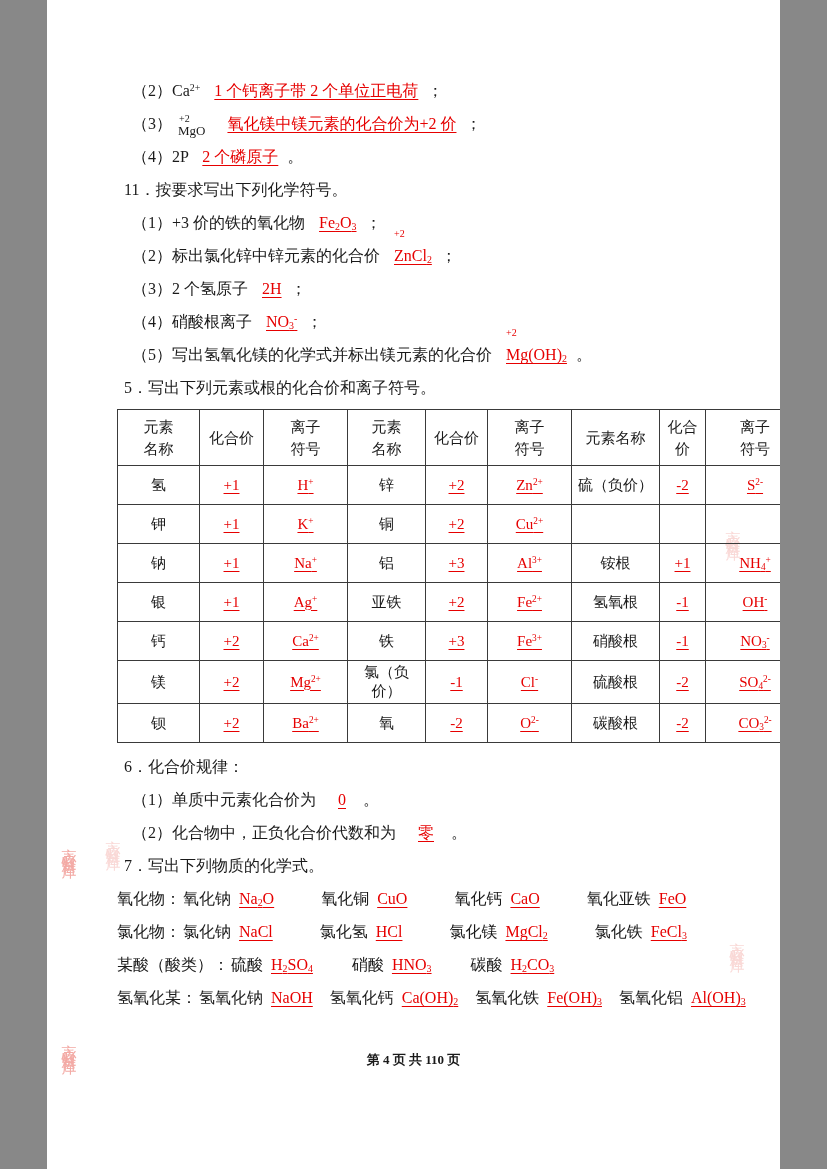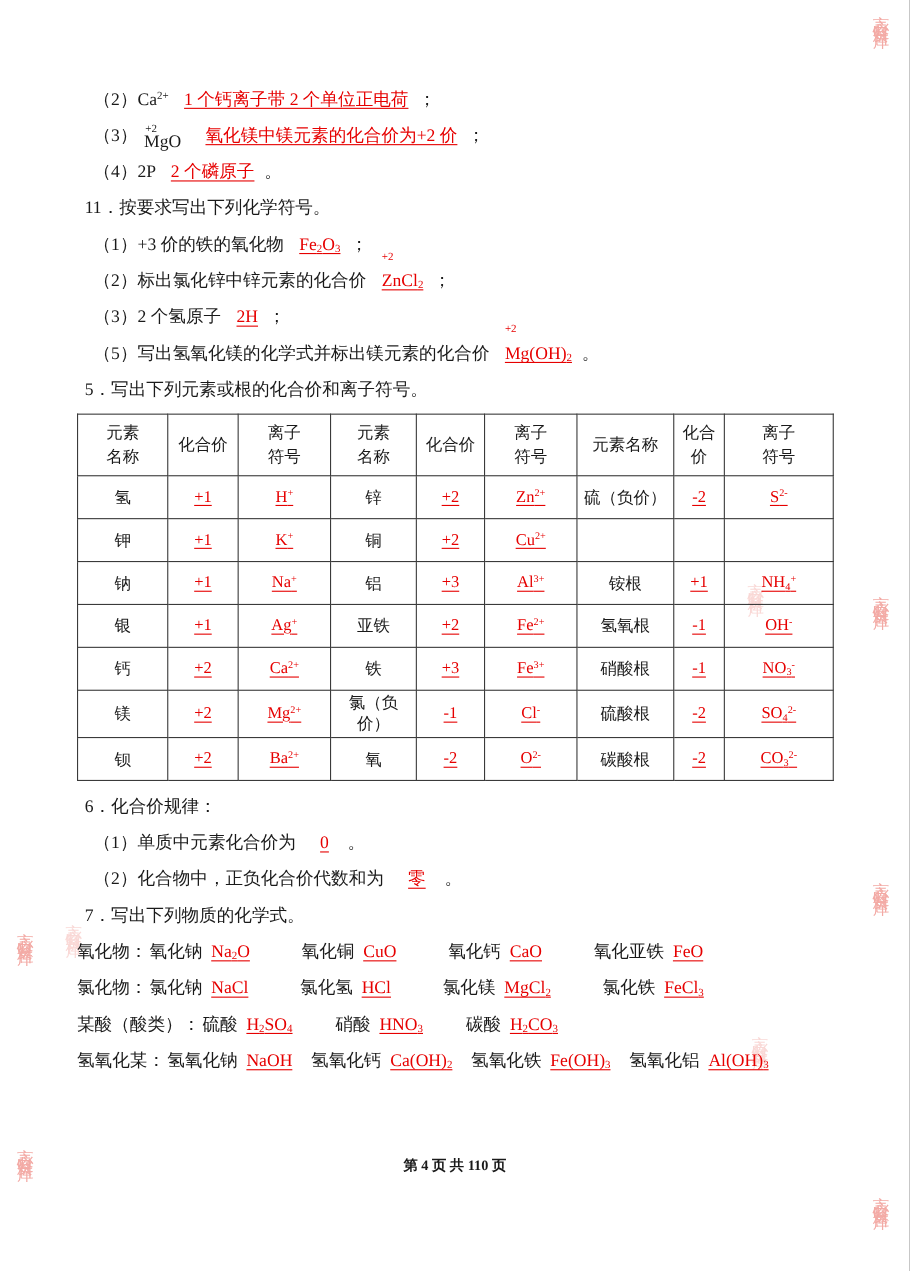--- a/index.html
+++ b/index.html
@@ -1,19 +1,19 @@
 <!DOCTYPE html>
 <html style="--answer: #e60000; --text: #1a1a1a; --border: #3a3a3a; --watermark: #f3aaa5;"><head>
 <meta charset="utf-8">
 <style>
   * { margin: 0; padding: 0; box-sizing: border-box; }
   html, body { background: #888; }
   .page {
     position: relative;
-    width: 827px; height: 1169px;
+    width: 733px; height: 1169px;
     margin: 0 auto;
     background: #ffffff;
     overflow: hidden;
     font-family: "Liberation Serif", "DejaVu Serif", serif;
     color: var(--text, #1a1a1a);
     font-size: 16px;
   }
   .content { position: absolute; left: 70px; top: 74px; width: 690px; }
   p.line { line-height: 33px; white-space: nowrap; }
   .ind   { padding-left: 15px; }
@@ -33,21 +33,21 @@
   sub { vertical-align: -0.22em; }
   
   .ovwrap { position: relative; display: inline-block; }
   .ov {
     position: absolute; left: 3px; top: -10px;
     font-size: 10px; line-height: 10px;
   }
   
   .stack { display: inline-block; vertical-align: -6px; margin: 0 8px 0 6px; text-align: left; }
   .stack .top { display: block; font-size: 10px; line-height: 10px; padding-left: 1px; }
-  .stack .base { display: block; font-size: 16px; line-height: 14px; }
+  .stack .base { display: block; font-size: 13px; line-height: 14px; }
   
   table.val {
     border-collapse: collapse; table-layout: fixed;
     width: 687px; margin: 5px 0 7px 0; padding-left: 16px;
   }
   .val th, .val td {
     border: 1px solid var(--border, #3a3a3a);
     text-align: center; vertical-align: middle;
     font-size: 15px; font-weight: normal;
     padding: 2px;
@@ -126,20 +126,25 @@
       </span>
       <span class="blk">；</span>
     </p>
 
     <p class="line ind">
       <span class="blk">（3）2 个氢原子</span>
       <span class="ans u sp">2H</span>
       <span class="blk">；</span>
     </p>
 
+    <p class="line ind">
+      <span class="blk">（4）硝酸根离子</span>
+      <span class="ans u sp">NO<sub>3</sub><sup>-</sup></span>
+      <span class="blk">；</span>
+    </p>
 
     <p class="line ind">
       <span class="blk">（5）写出氢氧化镁的化学式并标出镁元素的化合价</span>
       <span class="ovwrap ans sp">
         <span class="ov">+2</span>
         <span class="u">Mg(OH)<sub>2</sub></span>
       </span>
       <span class="blk">。</span>
     </p>
 

